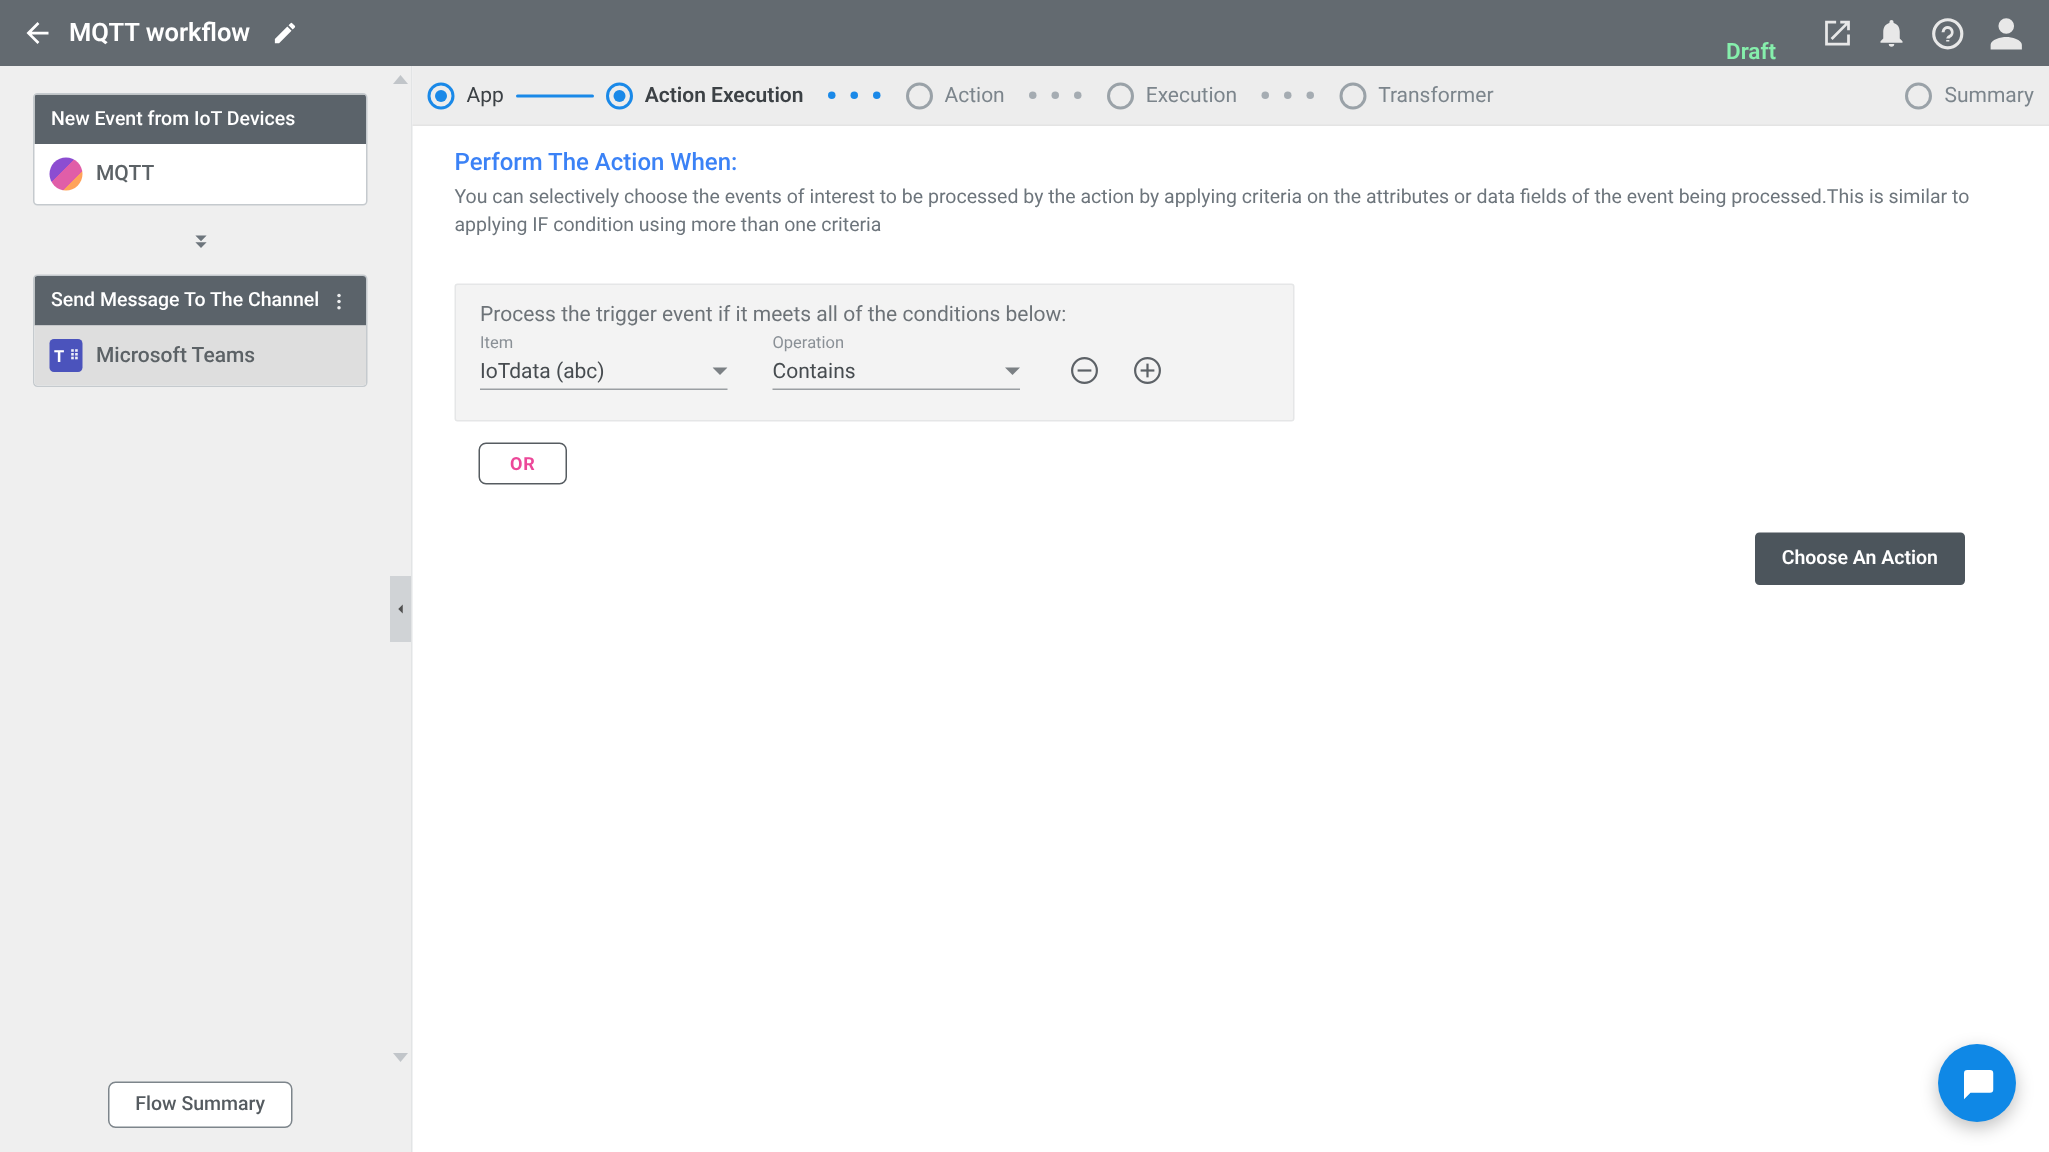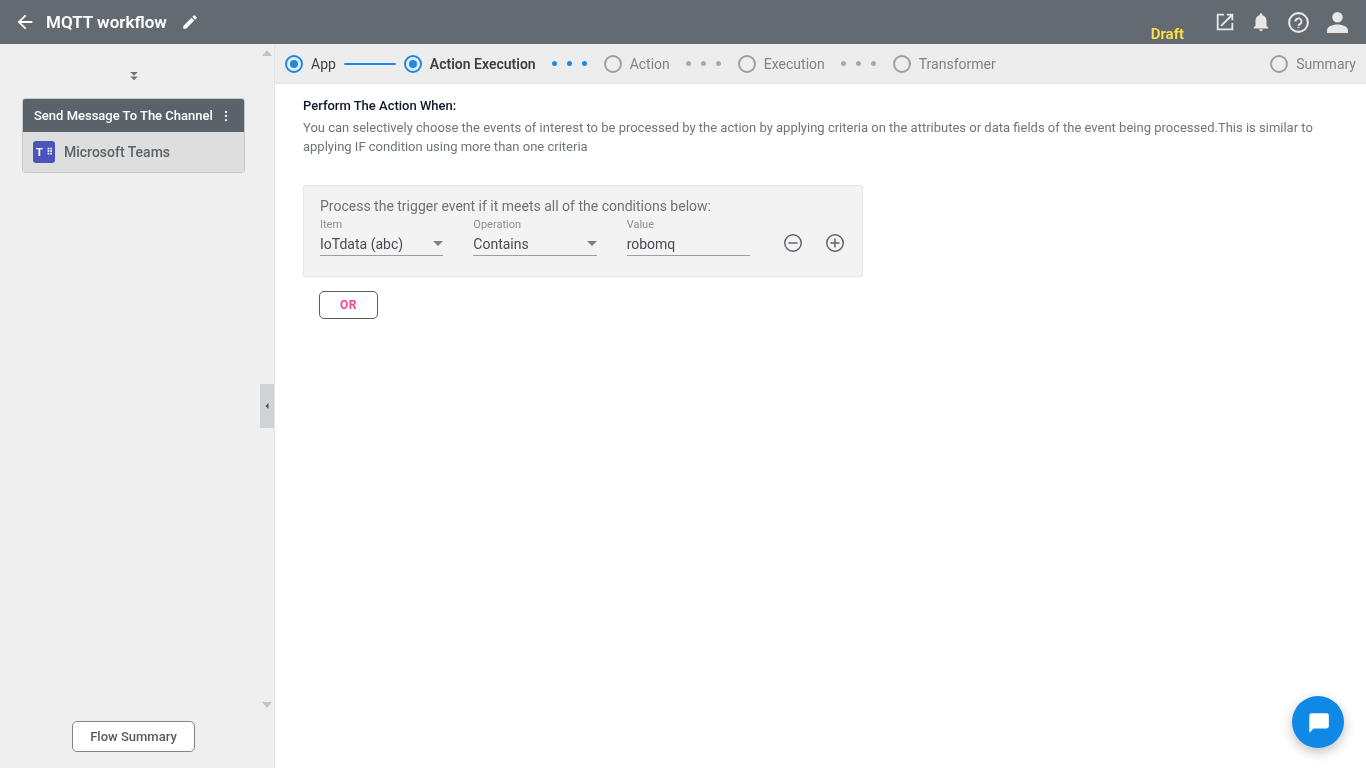--- a/index.html
+++ b/index.html
@@ -34,21 +34,21 @@
   .hdr-tabs{display:flex;align-items:stretch;gap:22px;padding-left:95px;}
   .hdr-tab{
     display:flex;align-items:center;color:#bdbdbd;font-size:15px;cursor:pointer;position:relative;
   }
   .hdr-tab.active{color:#fff;}
   .hdr-tab.active::after{
     content:"";position:absolute;bottom:0;left:50%;transform:translateX(-50%);
     width:0;height:0;border-left:7px solid transparent;border-right:7px solid transparent;border-bottom:7px solid var(--grey-100);
   }
   .hdr-spacer{flex:1;}
-  .hdr-status{display:flex;align-items:center;font-size:15px;font-weight:600;color:#fde047;padding-right:30px;margin-top:24px;}
+  .hdr-status{display:flex;align-items:center;font-size:15px;font-weight:600;color:#86efac;padding-right:30px;margin-top:24px;}
   .hdr-icons{display:flex;align-items:center;gap:14px;padding-right:16px;}
   .hdr-icons svg{width:22px;height:22px;fill:#e8e8e8;cursor:pointer;}
   .hdr-icons .big{width:25px;height:25px;}
 
   
   .body{display:flex;height:724px;}
 
   
   .sidebar{
     width:260px;min-width:260px;background:var(--bg);padding:18px 15px 0 22px;position:relative;
@@ -112,21 +112,21 @@
   .step.active .lbl{font-weight:600;}
   .sep{flex:0 0 52px;height:2px;position:relative;}
   .sep.solid{background:var(--blue2);border-radius:2px;}
   .sep.dots{display:flex;gap:10px;justify-content:center;align-items:center;}
   .sep.dots span{width:5px;height:5px;border-radius:50%;background:var(--grey-350);}
   .sep.dots.blue span{background:var(--blue2);}
   .stepper .spacer{flex:1;}
 
   
   .content{padding:14px 28px 0 28px;color:#424242;overflow:auto;flex:1;}
-  .content h2{font-size:13px;font-weight:500;color:#0f172a;margin:0 0 6px 0;}
+  .content h2{font-size:16px;font-weight:500;color:#3b82f6;margin:0 0 6px 0;}
   .content .desc{font-size:13px;color:var(--grey-550);line-height:1.45;margin-bottom:28px;max-width:1060px;}
 
   .cond-box{
     width:560px;background:#f3f3f3;border:1px solid #e5e6e7;border-radius:2px;
     padding:12px 16px 20px 16px;
   }
   .cond-box .title{font-size:14px;color:#6d7378;margin-bottom:4px;}
   .row{display:flex;align-items:flex-end;gap:30px;}
   .field{display:flex;flex-direction:column;width:165px;}
   .field.wide{width:165px;}
@@ -187,20 +187,29 @@
       </svg>
     <svg class="big" viewBox="0 0 24 24">
         <path d="M12 12a5 5 0 1 0-5-5 5 5 0 0 0 5 5zm0 2c-3.33 0-10 1.67-10 5v3h20v-3c0-3.33-6.67-5-10-5z"></path>
       </svg>
   </div>
 </div>
 
 <div class="body">
 
   <div class="sidebar">
+    <div class="card">
+      <div class="card-hdr">
+        <span>New Event from IoT Devices</span>
+      </div>
+      <div class="card-body">
+        <div class="app-icon mqtt-icon"></div>
+        <span class="app-name">MQTT</span>
+      </div>
+    </div>
 
     <div class="connector">
       <svg viewBox="0 0 24 24">
           <path d="M7 8l5 5 5-5H7zm0 6l5 5 5-5H7z"></path>
         </svg>
     </div>
 
     <div class="card selected">
       <div class="card-hdr">
         <span>Send Message To The Channel</span>
@@ -295,40 +304,39 @@
           </div>
           <div class="field">
             <label>Operation</label>
             <div class="select">
               <span>Contains</span>
               <svg viewBox="0 0 10 10">
                   <path d="M0 2l5 5 5-5z"></path>
                 </svg>
             </div>
           </div>
-          <div class="field wide">
-            <label>Value</label>
-            <input class="txt" value="robomq" style="">
-          </div>
           <div class="icons">
             <svg viewBox="0 0 24 24">
                 <circle cx="12" cy="12" r="9"></circle>
                 <line x1="7" y1="12" x2="17" y2="12"></line>
               </svg>
             <svg viewBox="0 0 24 24">
                 <circle cx="12" cy="12" r="9"></circle>
                 <line x1="7" y1="12" x2="17" y2="12"></line>
                 <line x1="12" y1="7" x2="12" y2="17"></line>
               </svg>
           </div>
         </div>
       </div>
 
       <button class="or-btn">OR</button>
 
+      <div class="choose-wrap">
+        <button class="choose">Choose An Action</button>
+      </div>
     </div>
 
   </div>
 </div>
 
 <div class="chat">
   <svg viewBox="0 0 24 24">
       <path d="M4 4h16a2 2 0 0 1 2 2v10a2 2 0 0 1-2 2H8l-4 4V6a2 2 0 0 1 2-2z"></path>
     </svg>
 </div>

